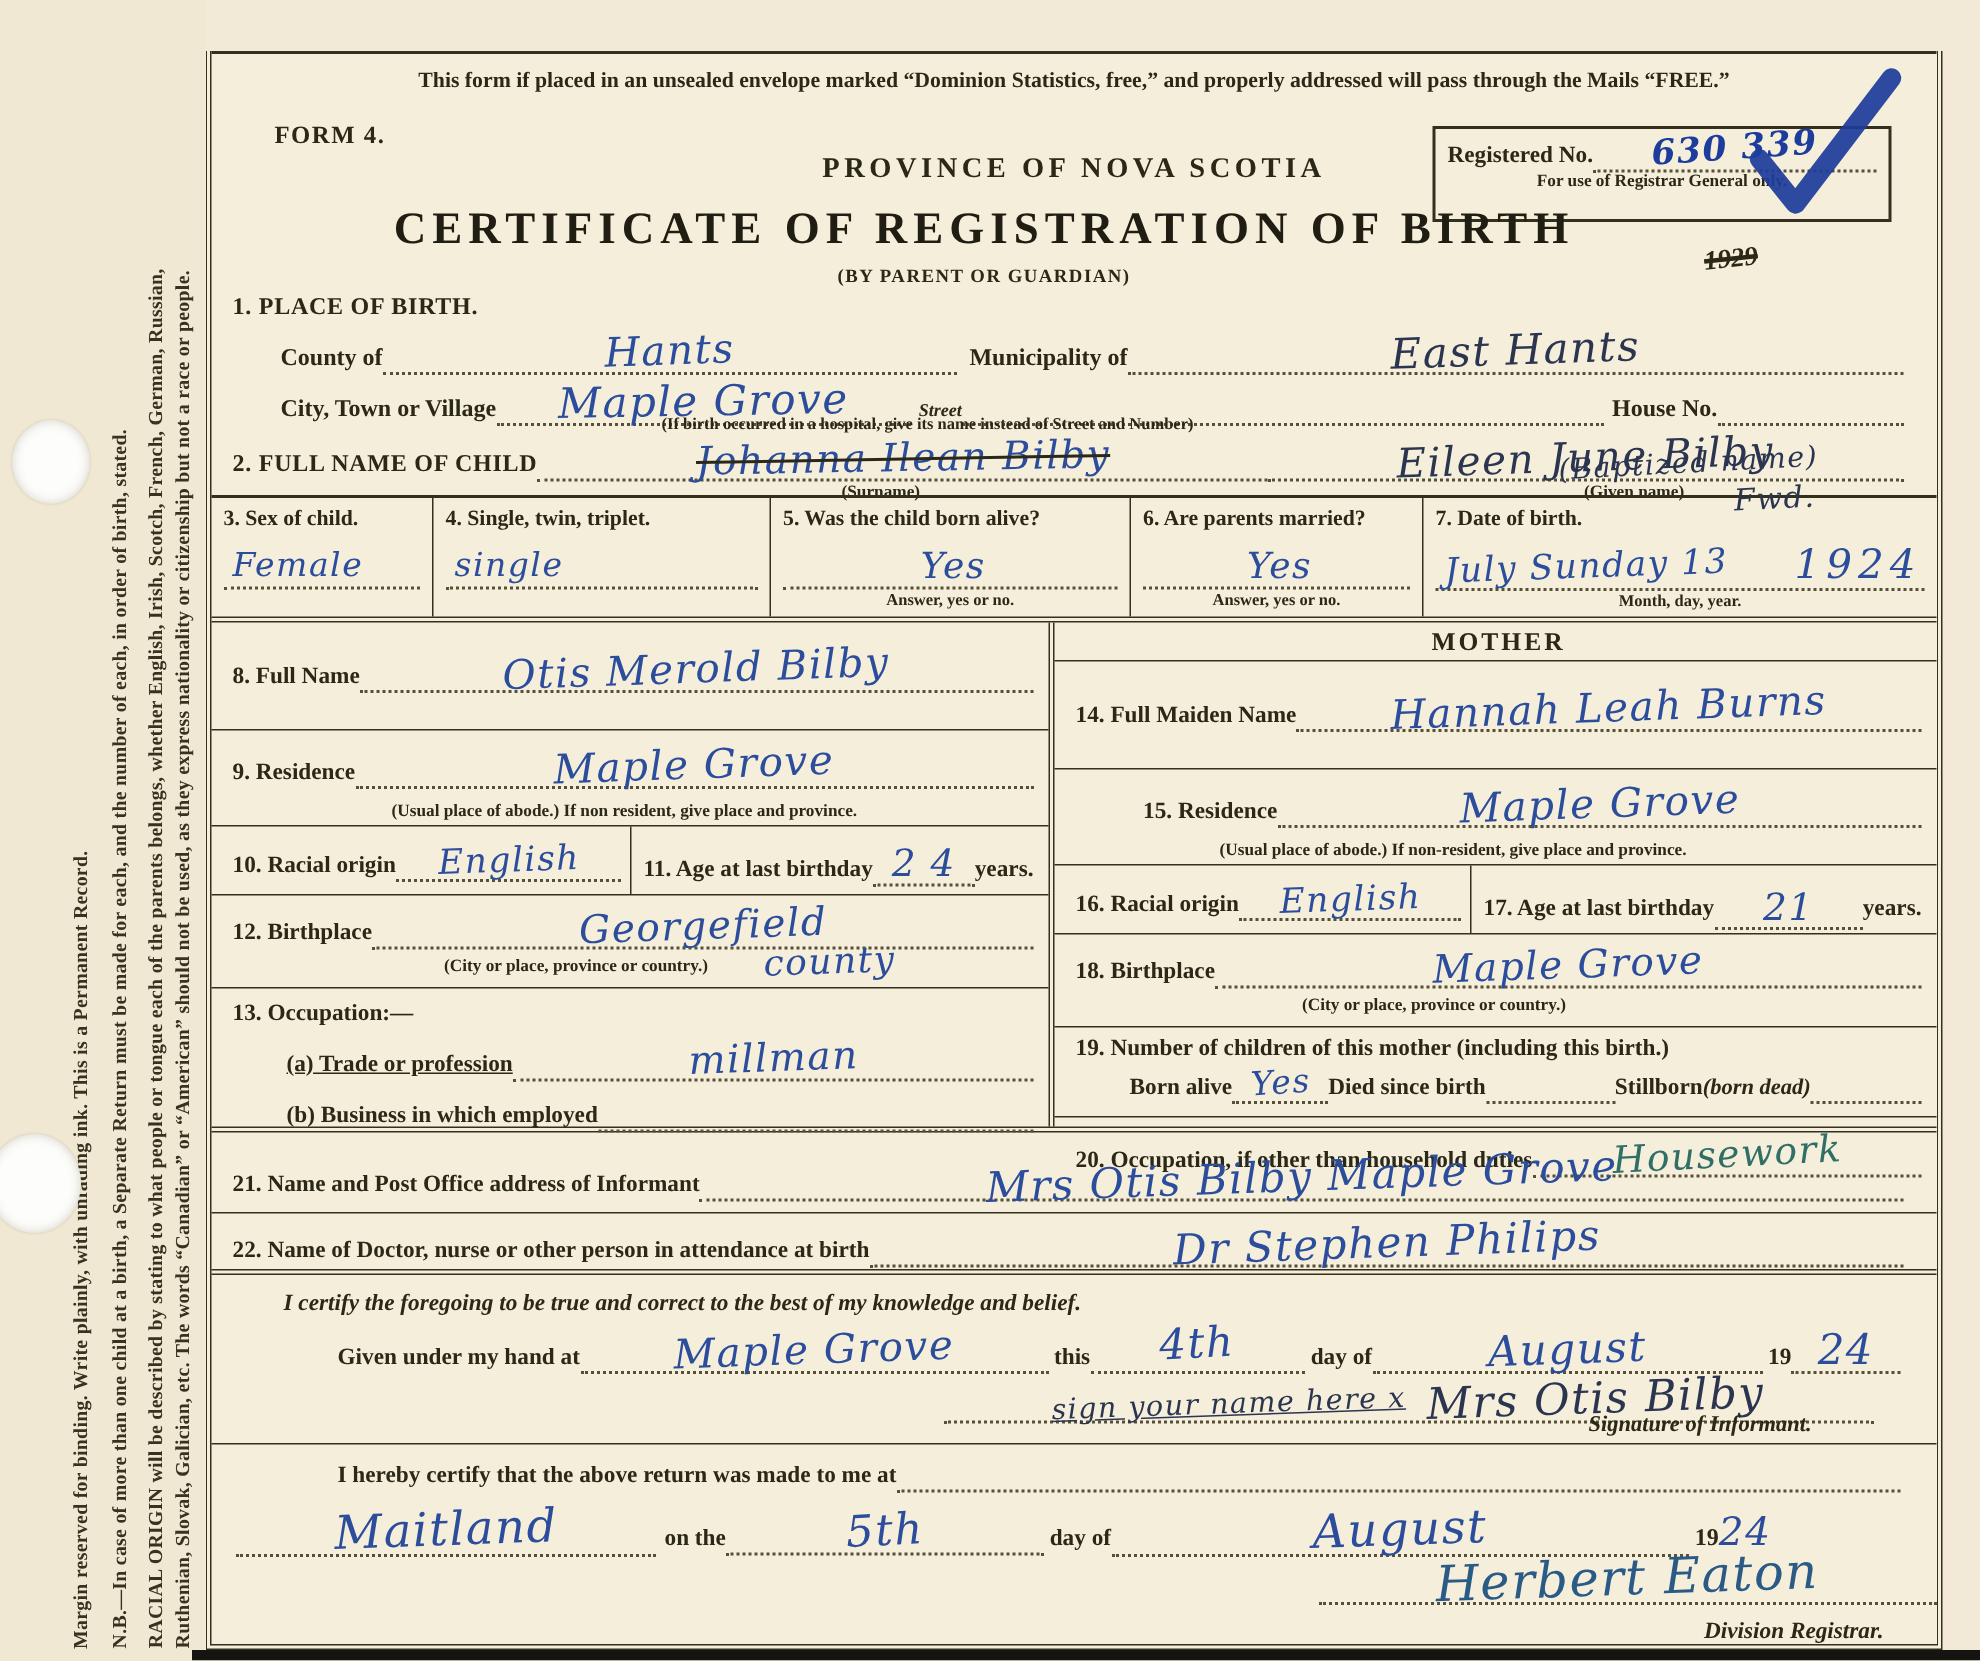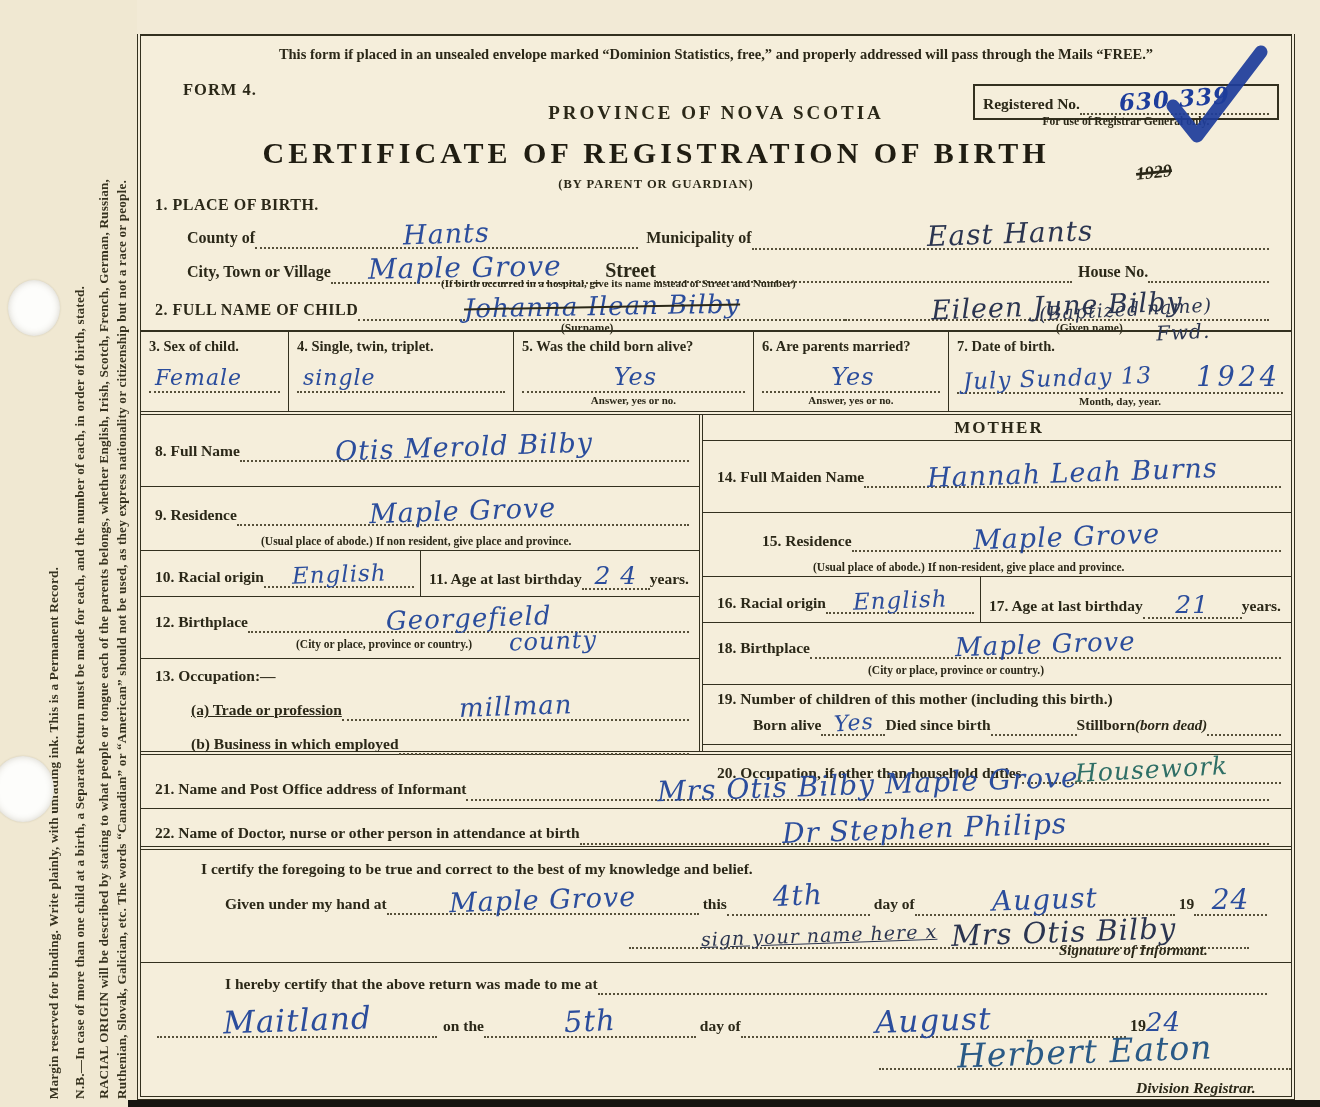--- a/index.html
+++ b/index.html
@@ -69,21 +69,21 @@
 
   <div class="form">
     <div class="toprule"></div>
 
     <div class="abs lbl center" style="left:20px;right:20px;top:12px;font-size:14.5px;">
       <span>This form if placed in an unsealed envelope marked “Dominion Statistics, free,” and properly addressed will pass through the Mails </span><span class="b">“FREE.”</span>
     </div>
     <div class="abs lbl" style="left:42px;top:46px;font-size:16.5px;letter-spacing:1px;">FORM 4.</div>
     <div class="abs lbl center" style="left:0;right:0;top:68px;font-size:19px;letter-spacing:3px;font-weight:bold;">PROVINCE OF NOVA SCOTIA</div>
 
-    <div class="abs regbox" style="left:832px;top:50px;width:306px;height:36px;">
+    <div class="abs regbox" style="left:814px;top:50px;width:306px;height:64px;">
       <div class="fline">
         <span class="lbl" style="font-size:15.5px;">Registered No.</span>
         <span class="entry" style="flex:1;">
           <span class="hw b" style="font-size:23px;display:inline-block;transform:rotate(-4deg) translateY(-2px);color:#1d3d9c;">630 339</span>
         </span>
       </div>
       <div class="cap center" style="font-size:11.5px;margin-top:0;">For use of Registrar General only.</div>
     </div>
     <div class="abs" style="left:1020px;top:10px;width:110px;height:100px;z-index:5;opacity:.92;">
       <svg width="110" height="100" viewBox="0 0 110 100">
@@ -106,21 +106,21 @@
       <span class="entry" style="flex:1.35;">
         <span class="hw hw-dark" style="font-size:28px;display:inline-block;transform:rotate(-2deg);">East Hants</span>
       </span>
     </div>
 
     <div class="abs fline" style="left:46px;right:22px;top:220px;">
       <span class="lbl" style="font-size:16px;">City, Town or Village</span>
       <span class="entry" style="flex:1;">
         <span class="hw" style="font-size:28px;display:inline-block;transform:rotate(-1deg);">Maple Grove</span>
       </span>
-      <span class="lbl" style="font-size:20px;padding-left:6px;">Street</span>
+      <span class="lbl" style="font-size:12px;padding-left:6px;font-style:italic;">Street</span>
       <span class="entry" style="flex:1.55;">&nbsp;</span>
       <span class="lbl" style="font-size:16px;padding-left:6px;">House No.</span>
       <span class="entry" style="flex:.45;">&nbsp;</span>
     </div>
     <div class="abs cap" style="left:300px;top:243px;font-size:11px;">(If birth occurred in a hospital, give its name instead of Street and Number)</div>
 
     <div class="abs fline" style="left:14px;right:22px;top:258px;">
       <span class="lbl" style="font-size:16px;letter-spacing:.5px;">2. FULL NAME OF CHILD</span>
       <span class="entry" style="flex:1.15;">
         <span class="hw strike" style="font-size:26px;display:inline-block;transform:rotate(-1deg);">Johanna Ilean Bilby</span>
@@ -282,21 +282,21 @@
     </div>
 
     <div class="abs" style="left:0;right:0;top:775px;height:41px;box-sizing:border-box;border-bottom:4px double #33301f;padding:0 22px 0 14px;">
       <div class="fline" style="margin-top:6px;">
         <span class="lbl" style="font-size:15.5px;">22. Name of Doctor, nurse or other person in attendance at birth</span>
         <span class="entry" style="flex:1;"><span class="hw" style="font-size:28px;display:inline-block;transform:rotate(-2deg);">Dr Stephen Philips</span></span>
       </div>
     </div>
 
     <div class="abs" style="left:0;right:0;top:816px;height:113px;box-sizing:border-box;border-bottom:1.5px solid #33301f;">
-      <div class="lbl abs" style="left:60px;top:10px;font-size:15.5px;">I certify the foregoing to be true and correct to the best of my knowledge and belief.</div>
+      <div class="lbl abs" style="left:48px;top:10px;font-size:15.5px;font-style:italic;">I certify the foregoing to be true and correct to the best of my knowledge and belief.</div>
       <div class="fline abs" style="left:84px;right:24px;top:36px;">
         <span class="lbl" style="font-size:15.5px;">Given under my hand at</span>
         <span class="entry" style="flex:1.2;"><span class="hw" style="font-size:27px;display:inline-block;transform:rotate(-2deg);">Maple Grove</span></span>
         <span class="lbl" style="font-size:15.5px;padding-left:4px;">this</span>
         <span class="entry" style="flex:.55;"><span class="hw" style="font-size:28px;display:inline-block;transform:rotate(-3deg) translateY(-4px);">4th</span></span>
         <span class="lbl" style="font-size:15.5px;padding-left:4px;">day of</span>
         <span class="entry" style="flex:1;"><span class="hw" style="font-size:28px;display:inline-block;transform:rotate(-2deg);">August</span></span>
         <span class="lbl" style="font-size:15.5px;padding-left:4px;">19</span>
         <span class="entry" style="flex:.28;"><span class="hw" style="font-size:28px;">24</span></span>
       </div>

